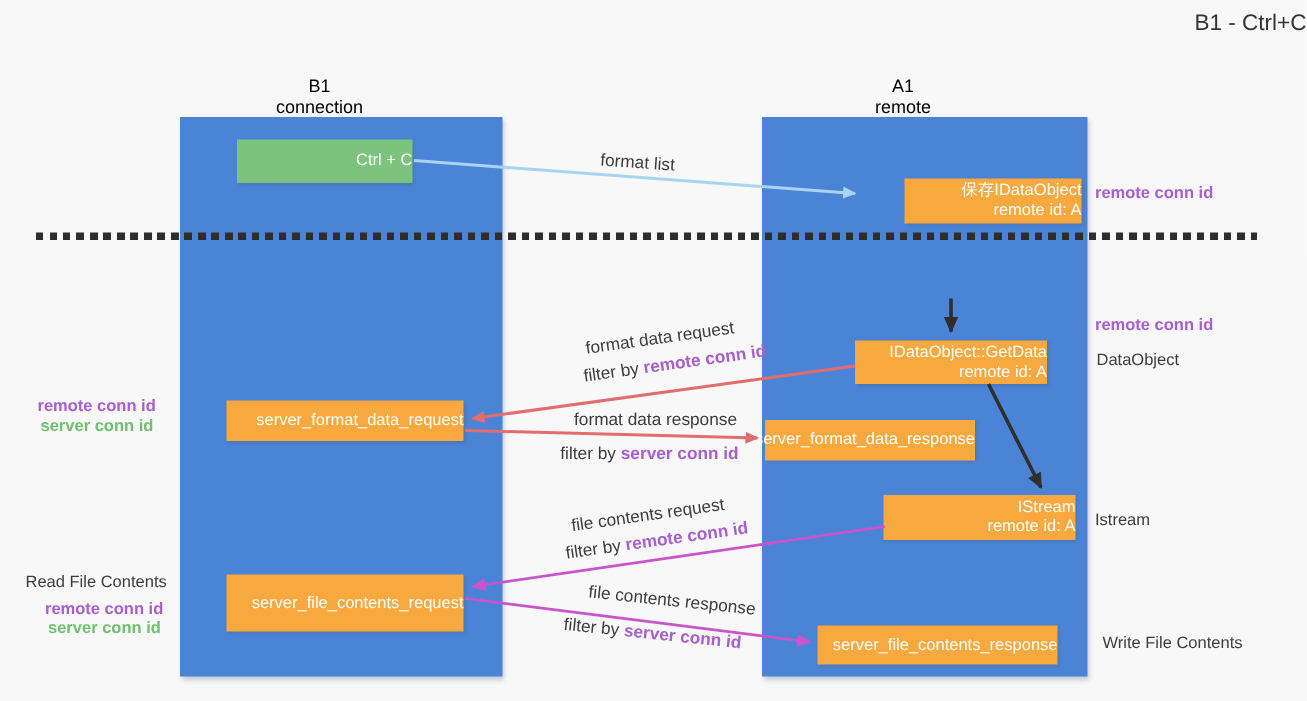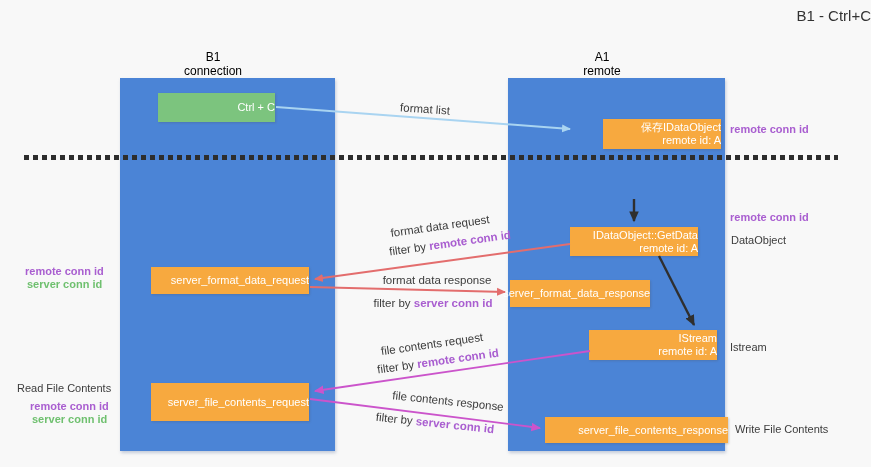--- a/index.html
+++ b/index.html
@@ -77,21 +77,21 @@
   </div>
   <div class="box" style="left:151px; top:267px; width:158px; height:27px;">
     <span>server_format_data_request</span>
   </div>
   <div class="box" style="left:510px; top:280px; width:140px; height:27px;">
     <span>server_format_data_response</span>
   </div>
   <div class="box" style="left:151px; top:383px; width:158px; height:38px;">
     <span>server_file_contents_request</span>
   </div>
-  <div class="box" style="left:545px; top:417px; width:160px; height:26px;padding-left:23px;">
+  <div class="box" style="left:545px; top:417px; width:160px; height:26px;">
     <span>server_file_contents_response</span>
   </div>
 
   <div class="flabel" style="left:425px; top:109px; transform:translate(-50%,-50%) rotate(4deg);">format list</div>
 
   <div class="flabel" style="left:440px; top:226px; transform:translate(-50%,-50%) rotate(-8deg);">format data request</div>
   <div class="flabel" style="left:450px; top:243px; transform:translate(-50%,-50%) rotate(-8deg);">
     <span>filter by </span><span class="purple">remote conn id</span>
   </div>
 

